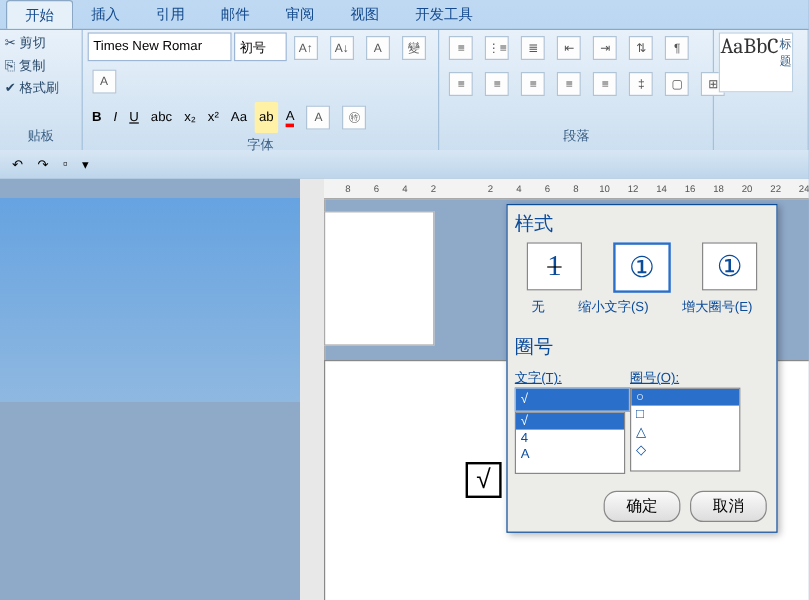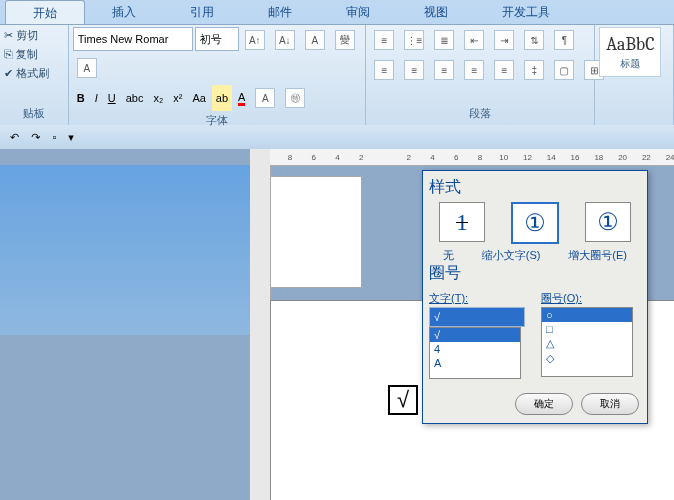--- a/index.html
+++ b/index.html
@@ -1,29 +1,29 @@
 <!DOCTYPE html>
 <html><head>
 <meta charset="utf-8">
 <style>
 body{margin:0;font-family:"Microsoft YaHei","SimSun",sans-serif;font-size:12px;background:#9db6d6;overflow:hidden;width:674px;height:500px;position:relative}
 .ribbon{background:linear-gradient(#bfd9f3,#a9cbe8);height:149px;position:relative}
 .tabs{display:flex;height:24px;padding-left:5px}
-.tab{padding:4px 27px;color:#154b8e;cursor:pointer}
+.tab{padding:4px 15px;color:#154b8e;cursor:pointer}
 .tab.active{background:#e6f0f9;border:1px solid #8aa8c6;border-bottom:none;border-radius:3px 3px 0 0}
 .rbody{display:flex;height:100px;background:linear-gradient(#e8f1fa,#ccdff0);border-top:1px solid #8aa8c6}
 .grp{border-right:1px solid #a4c0db;display:flex;flex-direction:column;padding:2px 4px}
 .grpc{flex:1;display:flex;flex-wrap:wrap;align-content:flex-start;gap:2px}
 .grpl{text-align:center;color:#3a5f85;font-size:11px;padding:2px}
 .btn{background:transparent;border:1px solid transparent;padding:2px 3px;cursor:pointer;border-radius:2px;display:inline-flex;align-items:center;justify-content:center;font-size:11px;min-height:20px}
 .clip{width:60px;display:flex;flex-direction:column;gap:0}
 .clipr{display:flex;align-items:center;gap:3px;font-size:11px;color:#2a4a6a;padding:1px 0}
 .fsel{background:#fff;border:1px solid #9db6d6;height:22px;padding:0 4px;display:flex;align-items:center;font-size:11px}
 .row2{display:flex;gap:2px;margin-top:2px}
-.stylebox{width:60px;height:48px;background:#fff;border:1px solid #bcd0e3;text-align:center;font-family:Cambria,serif;font-size:18px;color:#333;display:flex;flex-direction:column;justify-content:center}
+.stylebox{width:60px;height:48px;background:#fff;border:1px solid #bcd0e3;text-align:center;font-family:Cambria,serif;font-size:18px;color:#333;display:flex;flex-direction:row;justify-content:center}
 .stylebox small{font-size:10px;color:#3a5f85;margin-top:2px}
 .qat{height:24px;background:linear-gradient(#d7e6f4,#bdd5ea);display:flex;align-items:center;gap:4px;padding:0 6px}
 .ruler{height:16px;background:#f3f3f3;border-bottom:1px solid #aaa;display:flex;font-size:8px;color:#555;align-items:center;padding-left:8px}
 .ruler span{width:24px;text-align:center}
 .doc2{position:absolute;left:270px;top:176px;width:90px;height:110px;background:#fff;border:1px solid #aaa}
 .sqrt{position:absolute;left:388px;top:385px;width:26px;height:26px;border:2px solid #000;display:flex;align-items:center;justify-content:center;font-size:22px}
 .dlg{position:absolute;left:422px;top:170px;width:224px;background:#ecece9;border:1px solid #0a4b9a;box-shadow:2px 2px 6px rgba(0,0,0,.3)}
 .dlgt{height:28px;background:linear-gradient(#3d8ee0,#0a4b9a);color:#fff;display:flex;align-items:center;padding:0 6px;font-size:13px;font-weight:bold}
 .dlgt .x{margin-left:auto;display:flex;gap:2px}
 .tbtn{width:20px;height:18px;border-radius:3px;display:flex;align-items:center;justify-content:center;font-weight:bold;font-size:12px}
@@ -33,22 +33,22 @@
 .section{font-size:16px;margin-bottom:3px}
 .styrow{display:flex;gap:6px;justify-content:space-around;margin:4px 0}
 .stybox{width:44px;height:38px;background:#fff;border:1px solid #888;display:flex;align-items:center;justify-content:center;font-family:"Times New Roman",serif;font-size:24px}
 .stybox.sel{border:2px solid #2a6fc9}
 .stycap{display:flex;justify-content:space-around;font-size:11px}
 .lstlbl{font-size:11px;margin:4px 0 1px;text-decoration:underline}
 .lstbox{width:90px;height:50px;background:#fff;border:1px solid #888;overflow:hidden}
 .lstbox .it{padding:1px 4px;font-size:11px}
 .lstbox .sel{background:#2a6fc9;color:#fff}
 .dlgf{display:flex;justify-content:flex-end;gap:8px;padding:8px}
-.dbtn{background:linear-gradient(#fafafa,#ddd);border:1px solid #888;padding:3px 18px;font-size:10px;border-radius:11px;cursor:pointer}
-.cols{display:flex;gap:16px}
+.dbtn{background:linear-gradient(#fafafa,#ddd);border:1px solid #888;padding:3px 18px;font-size:13px;border-radius:11px;cursor:pointer}
+.cols{display:flex;gap:0}
 .gutter{position:absolute;left:250px;top:149px;width:20px;height:351px;background:#e8e8e8;border-right:1px solid #aaa}
 .page-area{position:absolute;left:0;top:149px;width:674px;height:351px;background:#8fa9c9}
 .whitearea{position:absolute;left:0;top:165px;width:250px;height:170px;background:linear-gradient(180deg,#66a3e0 0%,#8fb8e0 100%)}
 .ribico{width:18px;height:18px;border:1px solid #b0c4d8;background:#fdfdfd;display:flex;align-items:center;justify-content:center;font-size:10px;color:#555}
 .fontgrp{width:290px}
 .paragrp{width:220px}
 </style>
 </head>
 <body>
 
@@ -232,21 +232,21 @@
           <span style="position:relative">1<span style="position:absolute;left:0;right:0;top:50%;border-top:1px solid #000"></span></span>
         </div>
       <div class="stybox sel">①</div>
       <div class="stybox">①</div>
     </div>
     <div class="stycap">
       <span>无</span>
       <span>缩小文字(S)</span>
       <span>增大圈号(E)</span>
     </div>
-    <div class="section" style="margin-top:0">圈号</div>
+    <div class="section" style="margin-top:16px">圈号</div>
     <div class="cols">
       <div>
         <div class="lstlbl">文字(T):</div>
         <div class="fsel" style="width:86px;height:18px;background:#2a6fc9;color:#fff">√</div>
         <div class="lstbox">
           <div class="it sel">√</div>
           <div class="it">4</div>
           <div class="it">A</div>
         </div>
       </div>

